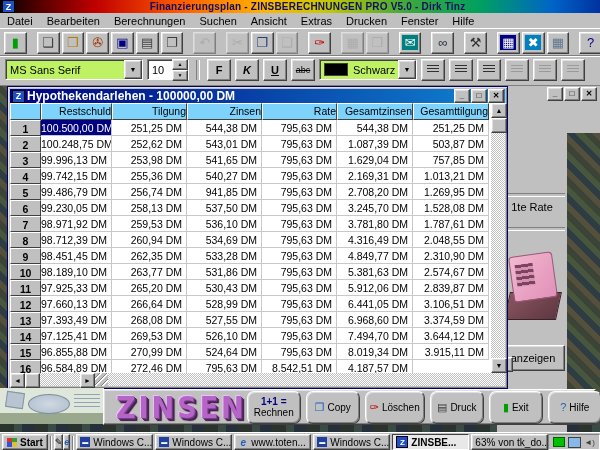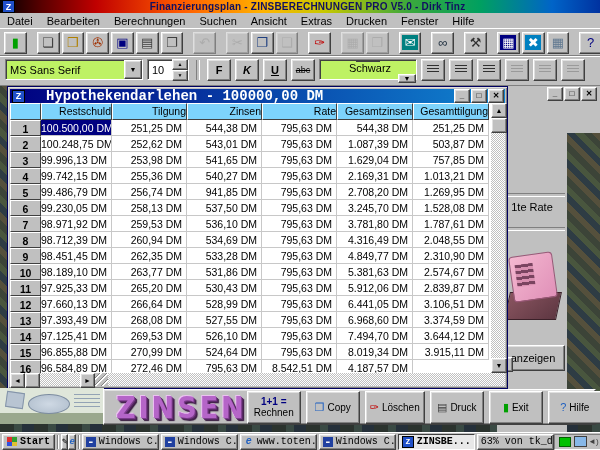--- a/index.html
+++ b/index.html
@@ -28,21 +28,21 @@
   .tbtn{width:21px;height:20px;margin-right:2px;background:#c0c0c0;display:flex;align-items:center;justify-content:center;font-size:13px;}
   .tbtn .g{display:flex;align-items:center;justify-content:center;width:16px;height:15px;line-height:15px;}
   .tbtn.disabled{opacity:.5;}
   .tgap{margin-left:8px;}
   .formatbar{position:absolute;left:0;top:55px;width:600px;height:27px;display:flex;align-items:center;gap:4px;
     padding-left:5px;border-top:1px solid #808080;box-shadow:inset 0 1px 0 #fff;background:#c0c0c0;}
   .combo{height:19px;background:#bef264;border:1px solid;border-color:#808080 #ffffff #ffffff #808080;
     box-shadow:inset 1px 1px 0 #404040;display:flex;align-items:center;font-size:11px;padding-left:4px;}
   .combo .combo-btn{margin-left:auto;width:16px;height:17px;font-size:7px;}
   .font-combo{width:132px;}
-  .color-combo{width:92px;flex-direction:column;}
+  .color-combo{width:92px;}
   .swatch{width:22px;height:11px;background:#000;border:1px solid #404040;margin-right:5px;}
   .spinbox{width:36px;height:19px;background:#fff;border:1px solid;border-color:#808080 #fff #fff #808080;
     box-shadow:inset 1px 1px 0 #404040;display:flex;align-items:center;padding-left:4px;}
   .spincol{margin-left:auto;display:flex;flex-direction:column;}
   .spincol .btn{width:14px;height:9px;font-size:5px;}
   .fmtbtn{width:22px;height:20px;font-size:11px;font-weight:bold;}
   .fmtbtn.it{font-style:italic;}
   .fmtbtn.un{text-decoration:underline;}
   .fmtbtn.st{text-decoration:line-through;font-size:9px;font-weight:normal;}
   .albtn{width:22px;height:20px;}
@@ -62,21 +62,21 @@
   .calc .keys{position:absolute;left:9px;top:16px;width:18px;height:22px;background:repeating-linear-gradient(to bottom,#7a4460 0 3px,#d890b0 3px 6px);transform:rotate(-8deg);}
   .calc .base{position:absolute;left:0px;top:44px;width:50px;height:26px;background:linear-gradient(135deg,#8a5560,#5e3742);border:1px solid #3a2028;transform:skewX(-12deg);}
   .anzeigen-btn{position:absolute;left:4px;top:212px;width:62px;height:24px;font-size:11px;}
   .bg-scroll-btn{position:absolute;left:1px;top:224px;width:13px;height:13px;font-size:7px;}
 
   
   .tablewin{position:absolute;left:7px;top:86px;width:501px;height:303px;background:#c0c0c0;
     border:1px solid #000060;box-shadow:inset 1px 1px 0 #dfdfdf,inset -1px -1px 0 #808080;padding:2px;box-sizing:border-box;}
   .doc-titlebar{position:absolute;left:2px;top:2px;right:2px;height:14px;display:flex;align-items:center;
     background:linear-gradient(90deg,#000080,#1084d0);}
-  .doc-title{color:#fff;font-weight:bold;font-size:14px;margin-left:21px;flex:1;white-space:nowrap;overflow:hidden;font-family:Liberation Mono, monospace;}
+  .doc-title{color:#fff;font-weight:bold;font-size:12px;margin-left:2px;flex:1;white-space:nowrap;overflow:hidden;}
   .doc-ctl{display:flex;gap:1px;margin-right:1px;}
   .tablebody{position:absolute;left:2px;top:16px;right:16px;bottom:15px;background:#fff;overflow:hidden;}
   .trow{display:grid;grid-template-columns:31px 71px 75px 75px 75px 76px 76px;height:16px;}
   .trow.hdr{height:17px;}
   .cell{font-size:10.5px;line-height:16px;white-space:nowrap;overflow:hidden;box-sizing:border-box;}
   .hdr .cell{background:#7dd3fc;font-weight:normal;text-align:right;line-height:15px;
     border:1px solid;border-color:#ffffff #404040 #404040 #ffffff;}
   .rn{background:#c0c0c0;font-weight:bold;text-align:center;
     border:1px solid;border-color:#ffffff #404040 #404040 #ffffff;}
   .dc{background:#fff;text-align:right;padding-right:4px;border-right:1px solid #c8c8c8;border-bottom:1px solid #c8c8c8;}
@@ -102,28 +102,28 @@
   .money .lines{position:absolute;left:74px;top:6px;width:26px;height:16px;
     background:repeating-linear-gradient(to bottom,#93a3b5 0 1px,transparent 1px 4px);}
 
   
   .footer{position:absolute;left:103px;top:389px;width:493px;height:36px;background:#c0c0c0;
     border:1px solid;border-color:#ffffff #404040 #404040 #ffffff;box-shadow:inset -1px -1px 0 #808080,inset 1px 1px 0 #dfdfdf;
     display:flex;align-items:center;box-sizing:border-box;}
   .logo{margin-left:12px;font-size:27px;font-weight:900;letter-spacing:3px;color:#b565c8;font-family:"DejaVu Sans",sans-serif;
     text-shadow:1px 1px 0 #7a3c8a,2px 2px 0 #53265f,3px 3px 1px #35183d,-1px -1px 0 #ecc2f2;transform:scaleY(1.1);}
   .fbtns{margin-left:auto;margin-right:14px;display:flex;gap:5px;}
-  .fbtn{min-width:44px;height:31px;flex-direction:column;font-size:10px;line-height:11px;padding:0 4px;}
+  .fbtn{min-width:44px;height:31px;flex-direction:column;font-size:10px;line-height:11px;padding:0 4px;border-radius:7px;}
   .fbtn .row{display:flex;align-items:flex-start;gap:3px;}
   .fbtn .l1{color:#000080;font-weight:bold;font-size:10px;}
   .fico{font-size:11px;}
 
   
   .taskbar{position:absolute;left:0;top:432px;width:600px;height:18px;background:#c0c0c0;border-top:1px solid #fff;
-    display:flex;align-items:center;padding:0 2px;box-sizing:border-box;gap:0;font-family:Liberation Mono, monospace;}
+    display:flex;align-items:flex-end;padding:0 2px;box-sizing:border-box;gap:0;}
   .startbtn{height:14px;padding:0 4px;font-weight:bold;font-size:10px;gap:3px;}
   .flag{width:10px;height:9px;display:grid;grid-template-columns:5px 5px;grid-template-rows:4.5px 4.5px;}
   .flag i{display:block;}
   .qsep{width:2px;height:14px;border-left:1px solid #808080;border-right:1px solid #fff;margin:0 2px;}
   .qbtn{width:16px;height:14px;font-size:9px;background:#c0c0c0;}
   .taskbtn{width:69px;height:14px;justify-content:flex-start;padding:0 3px;gap:3px;font-size:10px;overflow:hidden;white-space:nowrap;}
   .taskbtn.active{border-color:#404040 #ffffff #ffffff #404040;box-shadow:none;background:#e8e8e8;font-weight:bold;}
   .tico{width:10px;height:10px;flex:none;display:flex;align-items:center;justify-content:center;font-size:8px;font-weight:bold;}
   .tico.floppy{background:#2040a0;color:#fff;font-size:6px;}
   .tico.ie{color:#2060c0;font-style:italic;font-size:10px;}

